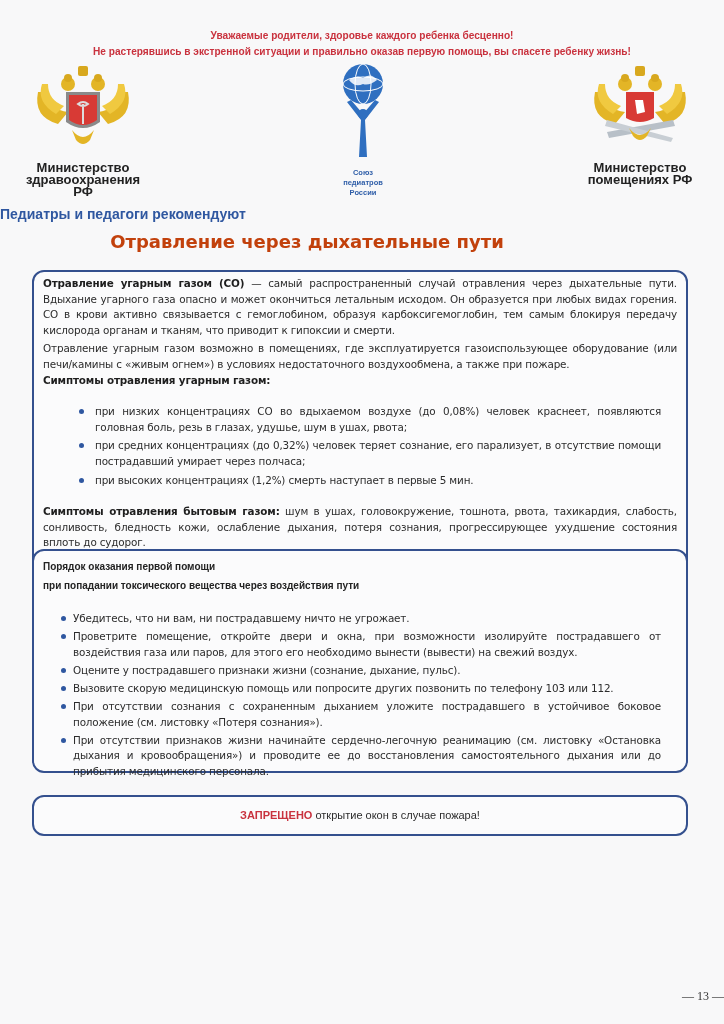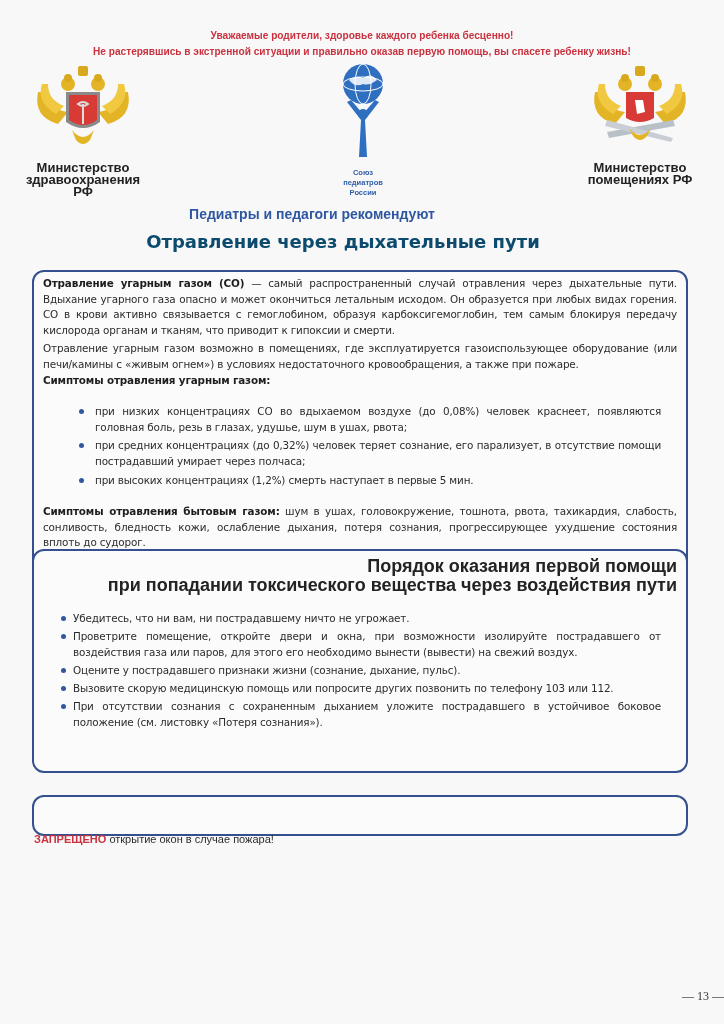--- a/index.html
+++ b/index.html
@@ -28,28 +28,28 @@
       font-family: "Liberation Sans", sans-serif;
       font-weight: bold; font-size: 13px; line-height: 12px; color: #222;
       margin-top: 4px;
     }
     .center-caption {
       font-family: "Liberation Sans", sans-serif;
       font-weight: bold; font-size: 7.5px; line-height: 10px; color: #2f5ea8;
       margin-top: 2px;
     }
     .subtitle {
-      position: absolute; top: 206px; left: 0; width: 624px; text-align: center;
+      position: absolute; top: 206px; left: 0; width: 624px; 
       font-family: "Liberation Sans", sans-serif; font-weight: bold;
       font-size: 14px; color: #2f57a0;
     }
     .title {
       position: absolute; top: 231px; left: 0; width: 614px; text-align: center;
       font-family: "DejaVu Sans", sans-serif; font-weight: bold;
-      font-size: 18px; color: #0c4a6e; margin-left: 36px;
+      font-size: 18px; color: #c2410c;
     }
     .box {
       position: absolute; left: 32px; width: 656px;
       border: 2.5px solid #34508e; border-radius: 12px;
       background: #fbfbfc; box-sizing: border-box;
     }
     .box1 { top: 270px; height: 326px; padding: 4px 9px 0 9px; }
     .box2 { top: 549px; height: 224px; padding: 4px 9px 0 9px; }
     .box3 { top: 795px; height: 41px; }
     .txt {
@@ -65,27 +65,26 @@
       font-size: 10.4px; line-height: 15.6px; color: #2c2c2c;
       text-align: justify; margin-bottom: 3px; letter-spacing: -0.15px;
     }
     ul.bul li::before {
       content: ""; position: absolute; left: 20px; top: 5px;
       width: 5px; height: 5px; border-radius: 50%; background: #2f57a0;
     }
     ul.bul2 li { padding-left: 14px; margin-bottom: 2.5px; }
     ul.bul2 li::before { left: 2px; }
     .box2-title {
-      text-align: right; font-family: "Liberation Sans", sans-serif; font-weight: bold;
-      font-size: 18px; line-height: 19px; color: #232323; margin: 2px 0 7px 0;
+      text-align: left; font-family: "Liberation Sans", sans-serif; font-weight: bold;
+      font-size: 10px; line-height: 19px; color: #232323; margin: 2px 0 7px 0;
     }
     .box3-text {
-      text-align: left; font-size: 11px; line-height: 36px; color: #2c2c2c;
+      text-align: center; font-size: 11px; line-height: 36px; color: #2c2c2c;
       font-family: "Liberation Sans", sans-serif;
-      margin-top: 24px;
     }
     .box3-text .red { color: #c9323e; font-weight: bold; }
     .page-num {
       position: absolute; top: 989px; left: 0; width: 724px; text-align: right;
       font-family: "Liberation Serif", serif; font-size: 12px; color: #333;
     }
   </style>
 </head>
 <body>
 
@@ -155,41 +154,42 @@
       <div>Министерство</div>
       <div>помещениях РФ</div>
     </div>
   </div>
 
   <div class="subtitle">Педиатры и педагоги рекомендуют</div>
   <div class="title">Отравление через дыхательные пути</div>
 
   <div class="box box1">
     <p class="txt"><b>Отравление угарным газом (СО)</b><span> — самый распространенный случай отравления через дыхательные пути. Вдыхание угарного газа опасно и может окончиться летальным исходом. Он образуется при любых видах горения. СО в крови активно связывается с гемоглобином, образуя карбоксигемоглобин, тем самым блокируя передачу кислорода органам и тканям, что приводит к гипоксии и смерти.</span></p>
-    <p class="txt para-gap">Отравление угарным газом возможно в помещениях, где эксплуатируется газоиспользующее оборудование (или печи/камины с «живым огнем») в условиях недостаточного кровообращения, а также при пожаре.</p>
+    <p class="txt para-gap">Отравление угарным газом возможно в помещениях, где эксплуатируется газоиспользующее оборудование (или печи/камины с «живым огнем») в условиях недостаточного воздухообмена, а также при пожаре.</p>
     <p class="txt"><b>Симптомы отравления угарным газом:</b></p>
     <ul class="bul">
       <li>при низких концентрациях СО во вдыхаемом воздухе (до 0,08%) человек краснеет, появляются головная боль, резь в глазах, удушье, шум в ушах, рвота;</li>
       <li>при средних концентрациях (до 0,32%) человек теряет сознание, его парализует, в отсутствие помощи пострадавший умирает через полчаса;</li>
       <li>при высоких концентрациях (1,2%) смерть наступает в первые 5 мин.</li>
     </ul>
     <p class="txt"><b>Симптомы отравления бытовым газом:</b><span> шум в ушах, головокружение, тошнота, рвота, тахикардия, слабость, сонливость, бледность кожи, ослабление дыхания, потеря сознания, прогрессирующее ухудшение состояния вплоть до судорог.</span></p>
   </div>
 
   <div class="box box2">
     <div class="box2-title">
       <div>Порядок оказания первой помощи</div>
       <div>при попадании токсического вещества через воздействия пути</div>
     </div>
     <ul class="bul bul2">
       <li>Убедитесь, что ни вам, ни пострадавшему ничто не угрожает.</li>
       <li>Проветрите помещение, откройте двери и окна, при возможности изолируйте пострадавшего от воздействия газа или паров, для этого его необходимо вынести (вывести) на свежий воздух.</li>
       <li>Оцените у пострадавшего признаки жизни (сознание, дыхание, пульс).</li>
       <li>Вызовите скорую медицинскую помощь или попросите других позвонить по телефону 103 или 112.</li>
       <li>При отсутствии сознания с сохраненным дыханием уложите пострадавшего в устойчивое боковое положение (см. листовку «Потеря сознания»).</li>
+      <li>При отсутствии признаков жизни начинайте сердечно-легочную реанимацию (см. листовку «Остановка дыхания и кровообращения») и проводите ее до восстановления самостоятельного дыхания или до прибытия медицинского персонала.</li>
     </ul>
   </div>
 
   <div class="box box3">
     <div class="box3-text"><span class="red">ЗАПРЕЩЕНО</span><span> открытие окон в случае пожара!</span></div>
   </div>
 
   <div class="page-num">— 13 —</div>
 </div>
 

